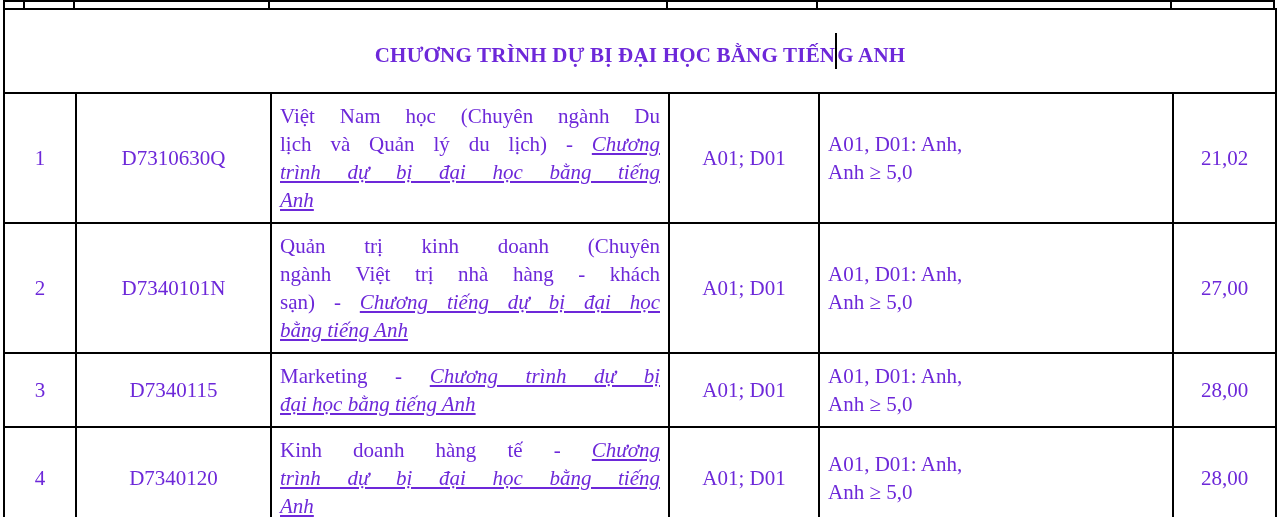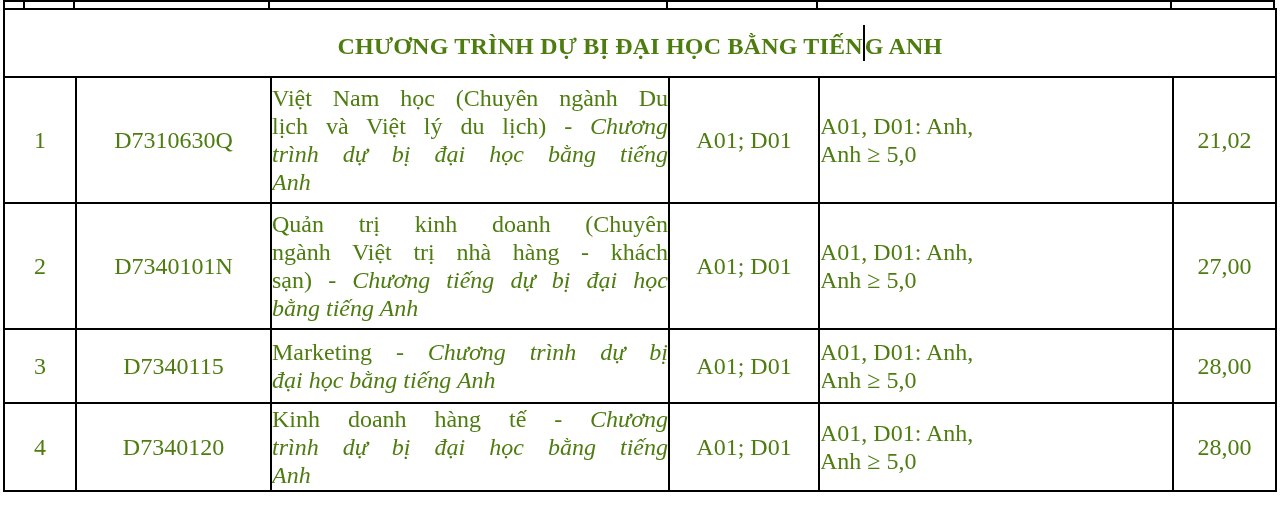--- a/index.html
+++ b/index.html
@@ -15,35 +15,35 @@
   
   .sliver { display:flex; width:1272px; height:8px; border-top:2px solid #000; box-sizing:border-box; }
   .sliver > div { box-sizing:border-box; border-right:2px solid #000; height:100%; }
   .sliver > div:first-child { border-left:2px solid #000; }
 
   table.main {
     border-collapse:collapse; table-layout:fixed;
     width:1272px; background:#ffffff;
   }
   table.main td {
-    border:2px solid #000; padding:0; vertical-align:middle;
-    font-size:24px; line-height:28px; color:#4d7c0f;
+    border:2px solid #000; padding:8px; vertical-align:middle;
+    font-size:21px; line-height:28px; color:#6d28d9;
     overflow:hidden;
   }
   col.c1{width:72px} col.c2{width:195px} col.c3{width:398px}
   col.c4{width:150px} col.c5{width:354px} col.c6{width:103px}
 
   .title-cell { height:66px; text-align:center; font-weight:bold; font-size:28px; letter-spacing:0.2px; }
   .caret { display:inline-block; width:2px; height:36px; background:#000; vertical-align:-7px; }
 
   .cell-center { text-align:center; }
   td.major { padding:4px 9px;margin-top:12px; }
   td.major .line { text-align:justify; text-align-last:justify; text-justify:inter-word; }
   td.major .line.last { text-align:center; text-align-last:left; }
-  .it { font-style:italic; }
+  .it { font-style:italic;text-decoration:underline; }
   td.subjects { padding:2px 6px 2px 14px; line-height:30px; text-align:left;border-radius:21px; }
 </style>
 </head>
 <body>
 
 <div class="sheet">
   <div class="tbl-wrap">
 
     <div class="sliver">
       <div style="flex:0 0 22px"></div>
@@ -68,21 +68,21 @@
         <tr>
           <td colspan="6" class="title-cell">
             <span>CHƯƠNG TRÌNH DỰ BỊ ĐẠI HỌC BẰNG TIẾN</span><span class="caret"></span><span>G ANH</span>
           </td>
         </tr>
       <tr style="height: 126px;">
             <td class="cell-center">1</td>
             <td class="cell-center">D7310630Q</td>
             <td class="major">
               <div class="line"><span>Việt Nam học (Chuyên ngành Du</span></div>
-              <div class="line"><span>lịch và Việt lý du lịch) - </span><span class="it">Chương</span></div>
+              <div class="line"><span>lịch và Quản lý du lịch) - </span><span class="it">Chương</span></div>
               <div class="line"><span class="it">trình dự bị đại học bằng tiếng</span></div>
               <div class="line last"><span class="it">Anh</span></div>
             </td>
             <td class="cell-center">A01; D01</td>
             <td class="subjects">
               <div>A01, D01: Anh,</div>
               <div>Anh ≥ 5,0</div>
             </td>
             <td class="cell-center">21,02</td>
           </tr>

